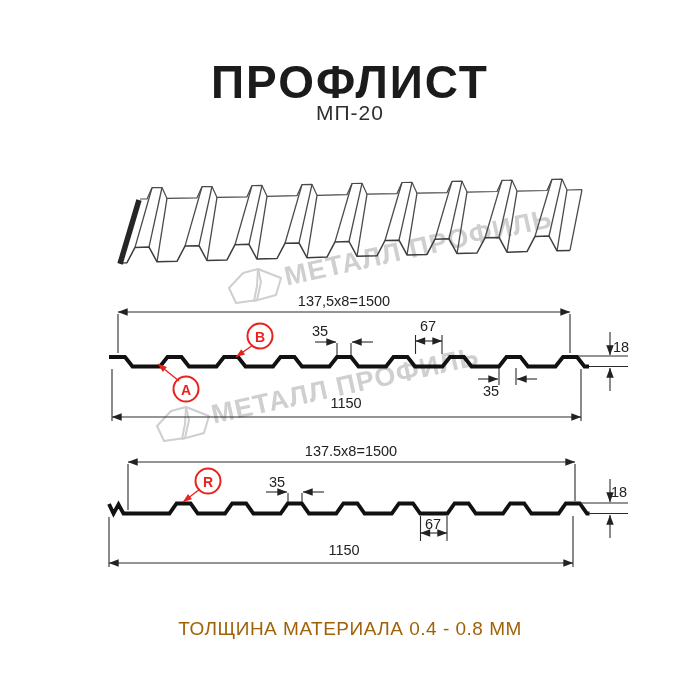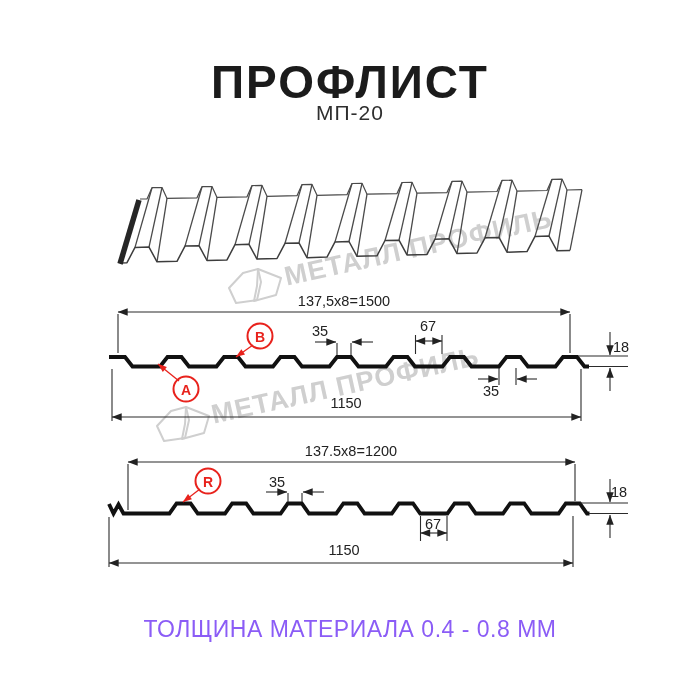--- a/index.html
+++ b/index.html
@@ -3,21 +3,21 @@
 <meta charset="utf-8">
 <style>
   html,body{margin:0;padding:0;background:#fff;}
   #stage{position:relative;width:700px;height:700px;background:#fff;overflow:hidden;
          font-family:"Liberation Sans",sans-serif;padding-left:39px;}
   .title{position:absolute;left:350px;top:82px;transform:translate(-50%,-50%);
          font-size:46px;font-weight:700;letter-spacing:2px;color:#1b1b1b;white-space:nowrap;}
   .subtitle{position:absolute;left:350px;top:113px;transform:translate(-50%,-50%);
          font-size:21px;font-weight:500;letter-spacing:1px;color:#2e2e2e;white-space:nowrap;}
   .caption{position:absolute;left:350px;top:629px;transform:translate(-50%,-50%);
-         font-size:23px;letter-spacing:.5px;color:#8b5cf6;white-space:nowrap;}
+         font-size:19px;letter-spacing:.5px;color:#a16207;white-space:nowrap;}
   .wm-text{position:absolute;font-size:27px;font-weight:700;letter-spacing:1px;color:#cfcfcf;
          white-space:nowrap;transform-origin:0 50%;transform:rotate(-12.5deg);z-index:1;}
   .wm-logo{position:absolute;z-index:1;}
   #draw{position:absolute;left:0;top:0;z-index:2;}
   .dimlbl{position:absolute;transform:translate(-50%,-50%);font-size:14.5px;color:#222;
          white-space:nowrap;z-index:3;}
   .marklbl{position:absolute;transform:translate(-50%,-50%);width:23px;height:23px;
          border:2px solid #e8221c;border-radius:50%;color:#e8221c;font-size:14px;font-weight:600;
          display:flex;align-items:center;justify-content:center;z-index:3;background:transparent;}
   .dim{stroke:#2b2b2b;stroke-width:1.1;fill:none;}
@@ -153,21 +153,21 @@
 
   <span class="dimlbl" style="left:344px;top:301px">137,5x8=1500</span>
   <span class="dimlbl" style="left:346px;top:403px">1150</span>
   <span class="dimlbl" style="left:320px;top:331px">35</span>
   <span class="dimlbl" style="left:428px;top:326px">67</span>
   <span class="dimlbl" style="left:621px;top:347px">18</span>
   <span class="dimlbl" style="left:491px;top:391px">35</span>
   <div class="marklbl" style="left:186px;top:389px">А</div>
   <div class="marklbl" style="left:260px;top:336px">В</div>
 
-  <span class="dimlbl" style="left:351px;top:451px">137.5x8=1200</span>
+  <span class="dimlbl" style="left:351px;top:451px">137.5x8=1500</span>
   <span class="dimlbl" style="left:344px;top:550px">1150</span>
   <span class="dimlbl" style="left:277px;top:482px">35</span>
   <span class="dimlbl" style="left:433px;top:524px">67</span>
   <span class="dimlbl" style="left:619px;top:492px">18</span>
   <div class="marklbl" style="left:208px;top:481px">R</div>
 
   <div class="caption">ТОЛЩИНА МАТЕРИАЛА 0.4 - 0.8 ММ</div>
 </div>
 
 </body></html>

